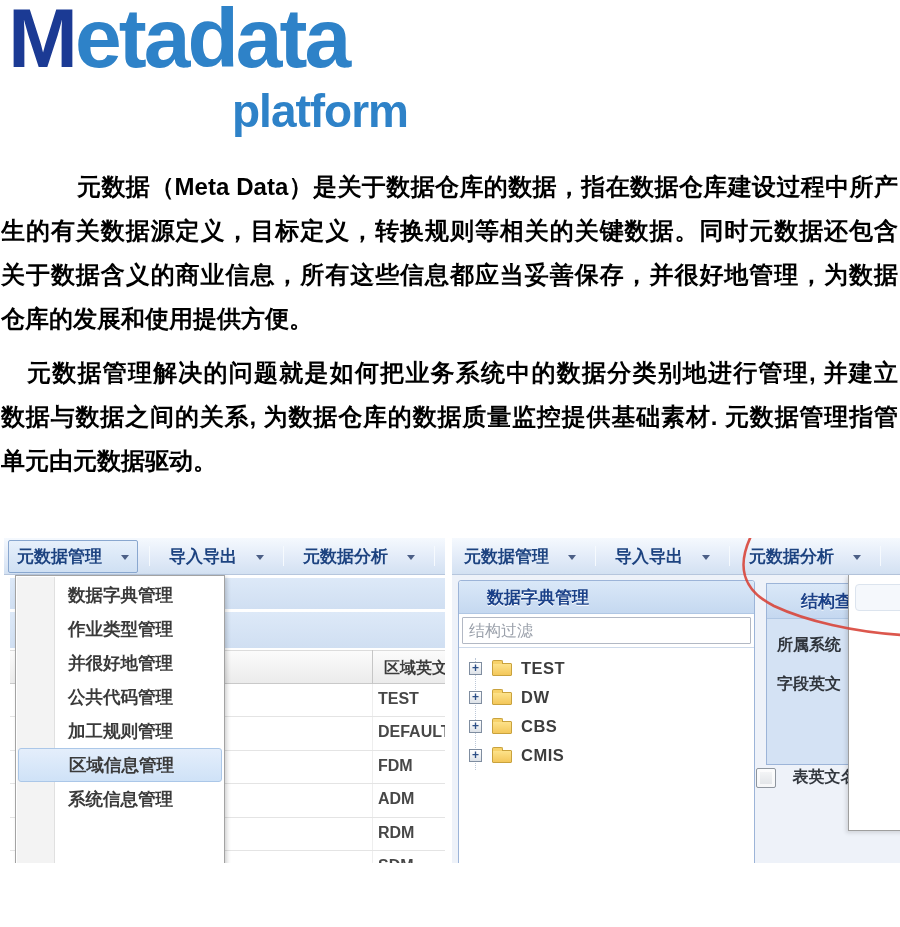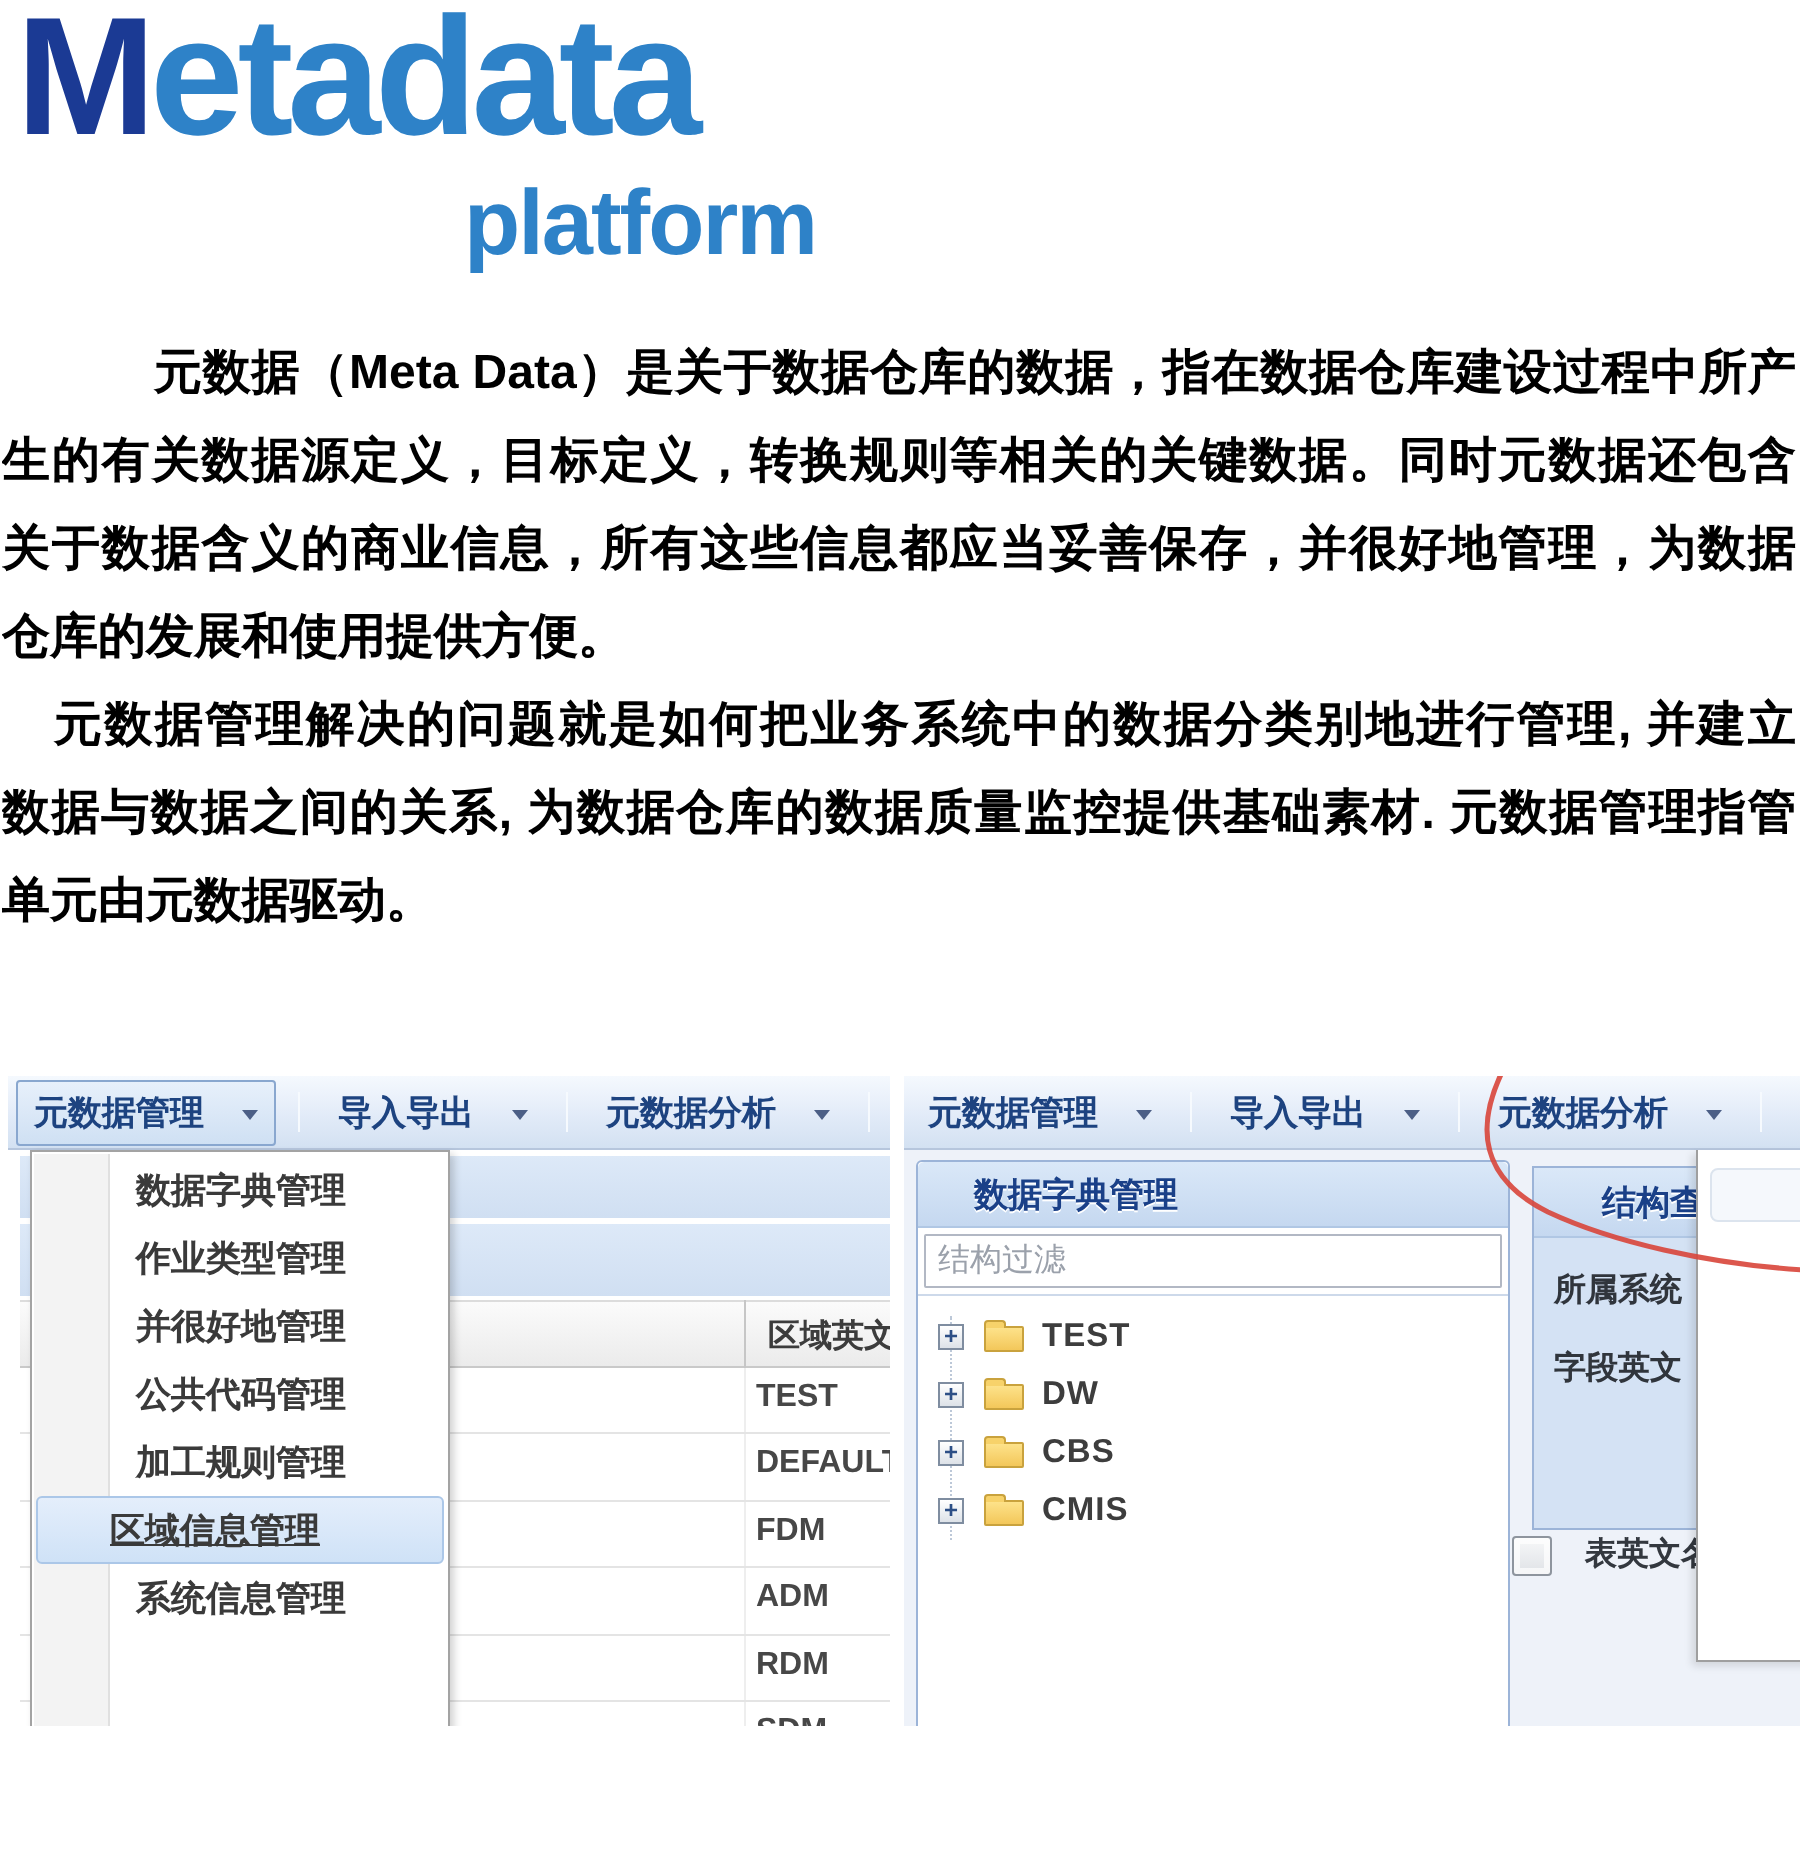--- a/index.html
+++ b/index.html
@@ -13,21 +13,21 @@
   .logo .et { color:#2e82c8; }
   .logo-sub { position:absolute; left:232px; top:84px; font-weight:bold;
               font-size:46px; letter-spacing:-1px; color:#2e82c8; }
 
   
   .intro { position:absolute; left:1px; top:165px; width:897px;
            font-size:24px; line-height:44px; font-weight:600; color:#000; }
   .intro .ln { text-align:justify; text-align-last:justify; white-space:nowrap; overflow:hidden; }
   .intro .ln.last { text-align-last:left; }
   .intro .p1 .ln.first { text-indent:56px;padding-left:20px; }
-  .intro .p2 { margin-top:0; }
+  .intro .p2 { margin-top:10px; }
   .intro .p2 .ln.first { text-indent:26px; }
 
   
   .shot { position:absolute; top:538px; height:325px; overflow:hidden; background:#fff; }
   .menubar { position:absolute; left:0; top:0; right:0; height:37px;
              background:linear-gradient(#f5f9fe,#e2ebf8 55%,#d3e1f2);
              border-bottom:1px solid #b6c6dd; display:flex; align-items:center;
              padding-left:4px; white-space:nowrap; }
   .mi { font-size:17px; font-weight:bold; color:#1d4380; padding:4px 8px;
         display:flex; align-items:center; flex:0 0 auto;gap:12px; }
@@ -56,23 +56,23 @@
   .grow .cell { position:absolute; left:368px; top:6px; font-size:16px; font-weight:600;
                 color:#474747; white-space:nowrap; }
   .dropdown { position:absolute; left:11px; top:37px; width:210px; height:290px;
               background:#fff; border:1px solid #a3a3a3;
               box-shadow:2px 2px 4px rgba(0,0,0,.18); }
   .dd-gutter { position:absolute; left:1px; top:1px; bottom:0; width:38px;
                background:#f3f3f3; border-right:1px solid #e0e0e0; }
   .dd-items { position:absolute; left:0; top:2px; right:0; }
   .dd-item { height:34px; line-height:34px; padding-left:52px; font-size:17.5px;
              font-weight:600; color:#3a3a3a; white-space:nowrap; position:relative; }
-  .dd-item.selected { margin:0 2px; padding-left:36px; border:1px solid #abc7e8;
+  .dd-item.selected { margin:0 2px; padding-left:50px; border:1px solid #abc7e8;
                       border-radius:3px; line-height:32px;
-                      background:linear-gradient(#e4eefb,#cfe2f7);text-decoration:underline; }
+                      background:linear-gradient(#e4eefb,#cfe2f7); }
 
   
   #shot-right { left:452px; width:448px; }
   .content-bg { position:absolute; left:0; right:0; top:37px; bottom:0; background:#eef2f9; }
   .panel-hd { height:33px; background:linear-gradient(#dae8f8,#c5d8f0);
               border-bottom:1px solid #b0c7e4; display:flex; align-items:center;
               font-size:17px; font-weight:bold; color:#1a4088;
               text-shadow:0 1px 0 #fff; white-space:nowrap; }
   .tree-panel { position:absolute; left:6px; top:42px; width:297px; height:286px;
                 background:#fff; border:1px solid #9cb4d8; border-radius:3px 3px 0 0; }

